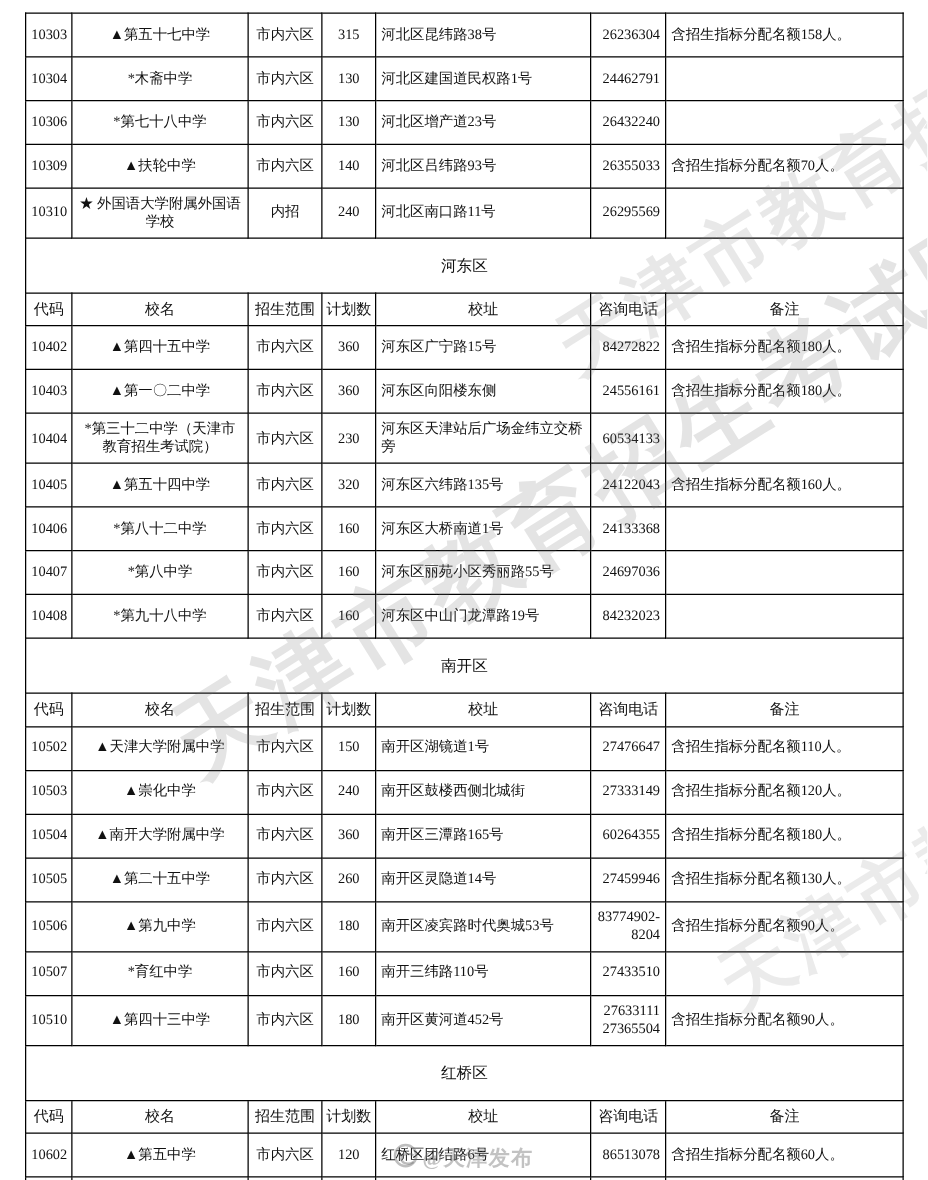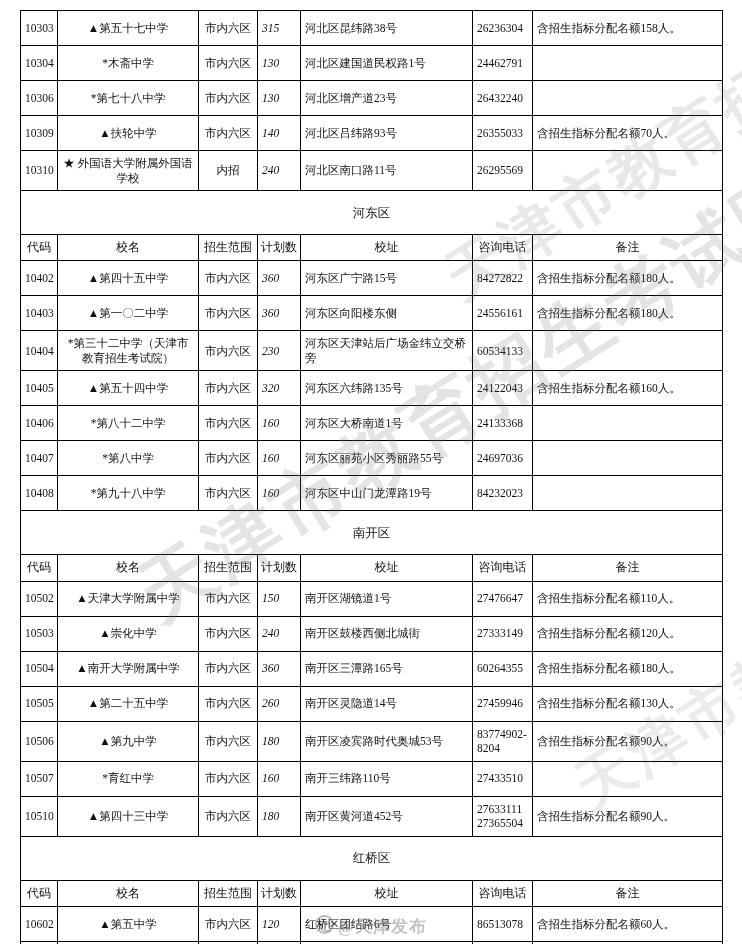--- a/index.html
+++ b/index.html
@@ -114,23 +114,23 @@
   col.c-name   { width: 141px; }
   col.c-scope  { width: 59px; }
   col.c-plan   { width: 43px; }
   col.c-addr   { width: 172px; }
   col.c-phone  { width: 60px; }
   col.c-remark { width: 190px; }
 
   td.code   { text-align: center; font-size: 10.5px; letter-spacing: 0px; }
   td.name   { text-align: center;   padding-left: 4px; }
   td.scope  { text-align: center; }
-  td.plan   { text-align: left; font-size: 10.5px; font-style: italic; }
+  td.plan   { text-align: center; font-size: 10.5px; }
   td.addr   { text-align: left; padding-left: 5px; }
-  td.phone  { text-align: left; font-size: 10.5px; }
+  td.phone  { text-align: right; font-size: 10.5px; }
   td.remark { text-align: left; padding-left: 4px; font-size: 11px; }
 
   tr.hdr td {
     text-align: center;
     font-weight: 400;
     font-size: 12px;
     padding: 5px 2px;
   }
   tr.section td {
     text-align: center;

